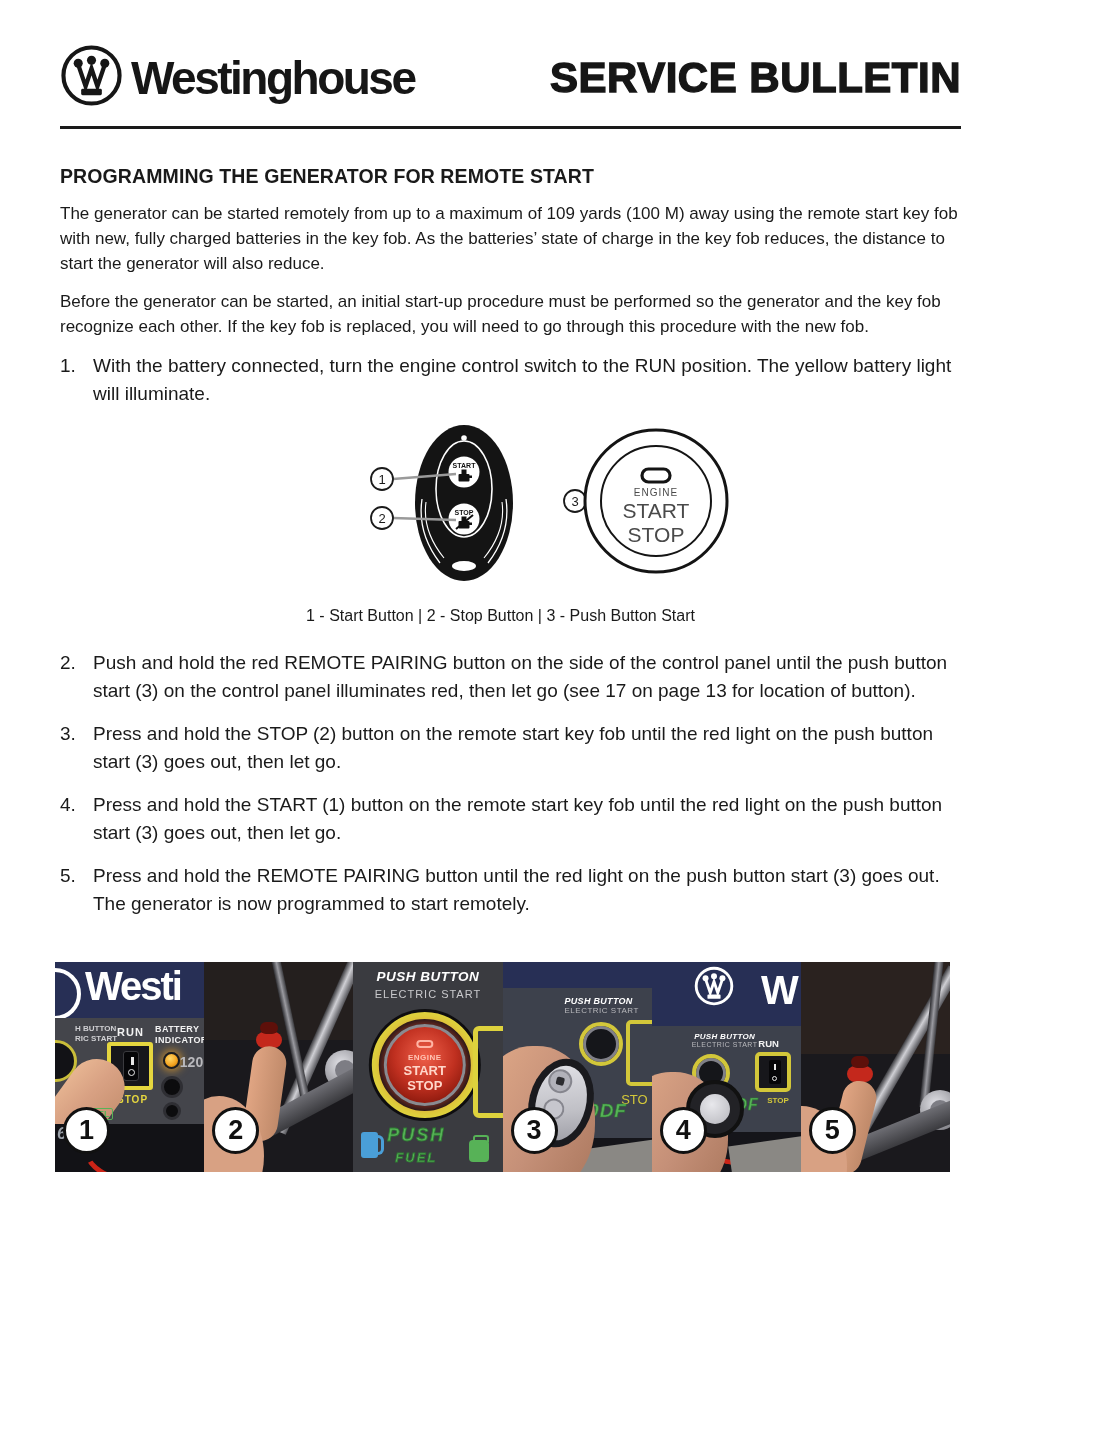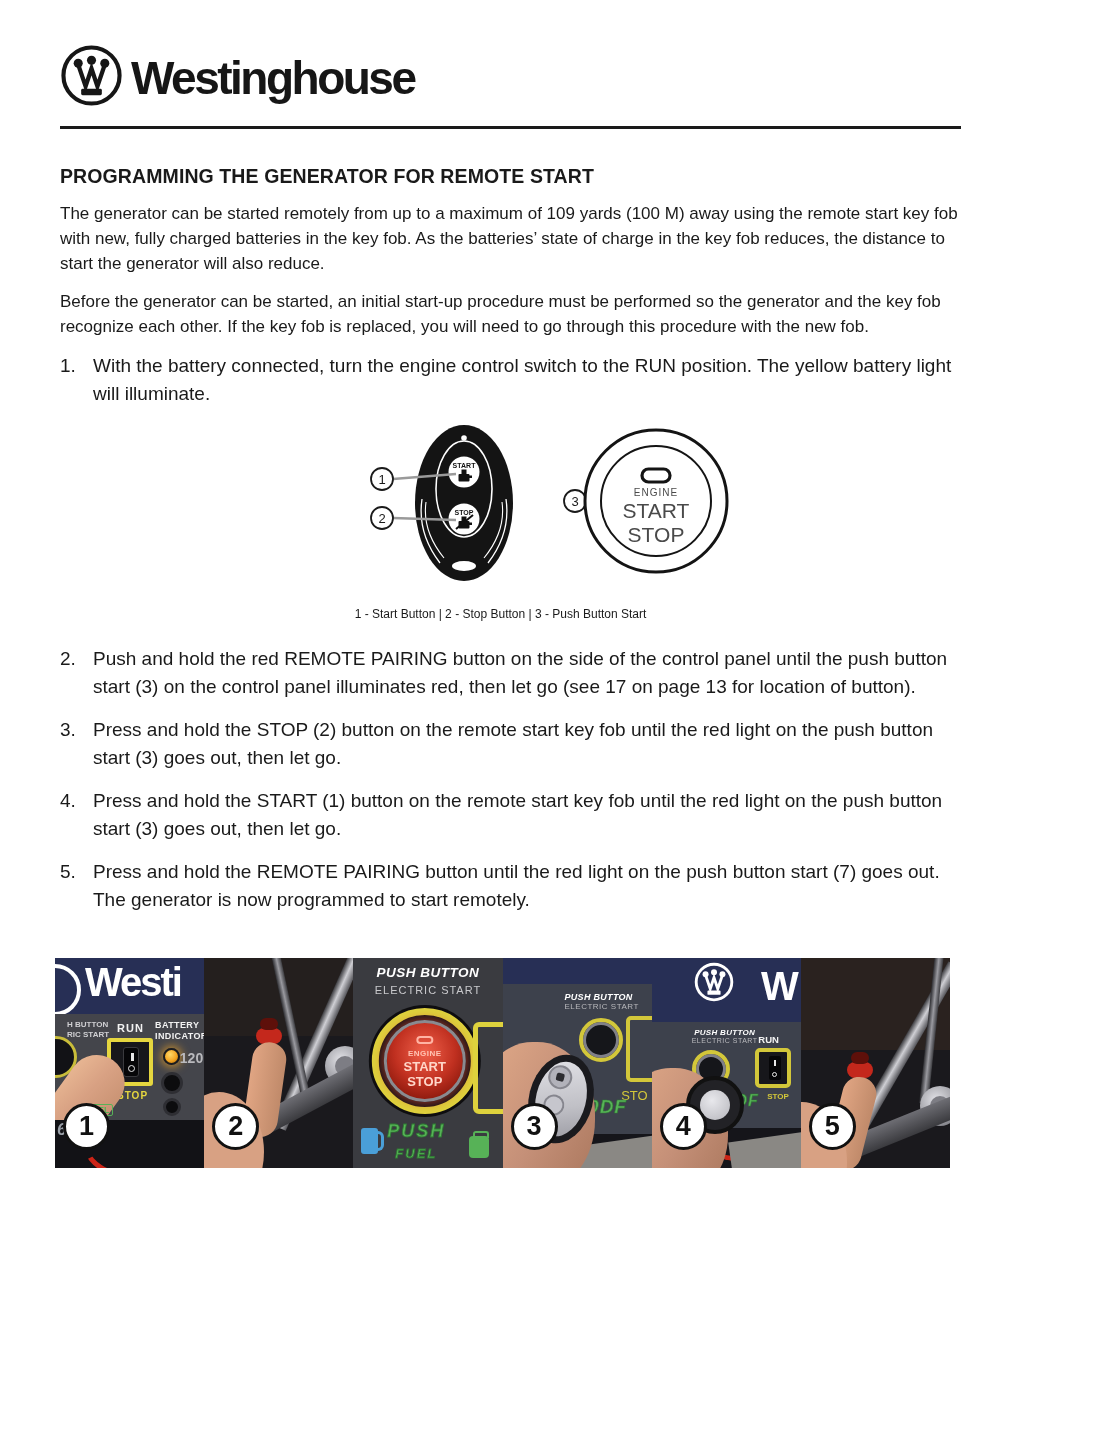--- a/index.html
+++ b/index.html
@@ -18,37 +18,37 @@
   .content { padding:0 60px; }
   .section-heading { font-size:19.5px; font-weight:bold; margin:36px 0 13px 0; letter-spacing:0.1px; }
   .para { font-size:17px; line-height:25px; margin-bottom:13px; max-width:985px; }
   .steps { margin-top:12px; }
   .step { display:flex; font-size:19px; line-height:28px; margin-bottom:15px; }
   .step-num { flex:none; width:33px; }
   .step-text { max-width:935px; }
 
   
   .figure { display:block; margin:4px 0 12px 300px; }
-  .caption { text-align:center; font-size:12px; margin:10px 0 24px -20px; }
+  .caption { text-align:center; font-size:16px; margin:10px 0 24px -20px; }
 
   
   .photo-strip { display:flex; margin:44px 71px 0 55px; height:210px; }
   .photo { position:relative; flex:1; overflow:hidden; background:#2a2a2e; }
   .badge { position:absolute; left:8px; top:145px; width:47px; height:47px; border-radius:50%;
            background:#fff; border:3px solid #111; display:flex; align-items:center; justify-content:center;
            font-size:27px; font-weight:bold; color:#111; z-index:9; }
   .carbon { background-image:repeating-linear-gradient(135deg, rgba(255,255,255,0.045) 0 2px, rgba(0,0,0,0.05) 2px 5px); }
   .abs { position:absolute; }
 
   
   .ph1 { background:#44454b; }
   .ph1 .band { top:0; left:0; right:0; height:56px; background:#272f55; overflow:hidden; }
   .ph1 .band-logo { left:-26px; top:6px; width:52px; height:52px; border:4px solid #fff; border-radius:50%; }
   .ph1 .band-brand { left:30px; top:2px; color:#fff; font-size:40px; font-weight:bold; letter-spacing:-2px; white-space:nowrap; }
-  .ph1 .lbl-left { left:12px; top:62px; color:#cfcfd2; font-size:8px; font-weight:bold; line-height:10px; white-space:pre-line; }
+  .ph1 .lbl-left { left:20px; top:62px; color:#cfcfd2; font-size:8px; font-weight:bold; line-height:10px; white-space:pre-line; }
   .ph1 .part-btn { left:-20px; top:78px; width:42px; height:42px; border-radius:50%; border:3px solid #c9bd3a; background:#121216; }
   .ph1 .lbl-run { left:62px; top:64px; color:#f2f2f2; font-size:11px; font-weight:bold; letter-spacing:1px; }
   .ph1 .switch-box { left:52px; top:80px; width:46px; height:48px; border:4px solid #e5d63f; border-radius:3px; background:#17171b; }
   .ph1 .rocker { left:12px; top:5px; width:16px; height:30px; background:#060608; border-radius:3px; border:1px solid #3a3a3e; }
   .ph1 .mark-i { left:7px; top:5px; width:2.5px; height:8px; background:#e8e8e8; }
   .ph1 .mark-o { left:4px; bottom:4px; width:7px; height:7px; border:1.8px solid #e8e8e8; border-radius:50%; }
   .ph1 .lbl-stop { left:62px; top:132px; color:#e5d63f; font-size:10px; font-weight:bold; letter-spacing:1px; }
   .ph1 .lbl-batt { left:100px; top:62px; color:#f2f2f2; font-size:9px; font-weight:bold; line-height:11px; white-space:pre-line; letter-spacing:0.4px; }
   .ph1 .led { left:108px; top:90px; width:17px; height:17px; border-radius:50%;
               background:radial-gradient(circle at 40% 35%, #ffd867, #f5a623 55%, #b36b00);
@@ -129,20 +129,21 @@
           <circle cx="32" cy="32" r="28.5" fill="none" stroke="#161616" stroke-width="4.2"></circle>
           <circle cx="18.5" cy="19.5" r="4.6" fill="#161616"></circle>
           <circle cx="32" cy="16.5" r="4.6" fill="#161616"></circle>
           <circle cx="45.5" cy="19.5" r="4.6" fill="#161616"></circle>
           <path d="M18.5 21 L26 43 L32 25 L38 43 L45.5 21" fill="none" stroke="#161616" stroke-width="4.4" stroke-linejoin="miter"></path>
           <rect x="21.5" y="45.5" width="21" height="6.5" rx="1.5" fill="#161616"></rect>
         </svg>
       </span>
       <span class="brand-name">Westinghouse</span>
     </div>
+    <div class="doc-title">SERVICE BULLETIN</div>
   </div>
   <hr class="rule">
 
   <div class="content">
     <div class="section-heading">PROGRAMMING THE GENERATOR FOR REMOTE START</div>
     <p class="para">The generator can be started remotely from up to a maximum of 109 yards (100 M) away using the remote start key fob with new, fully charged batteries in the key fob. As the batteries’ state of charge in the key fob reduces, the distance to start the generator will also reduce.</p>
     <p class="para">Before the generator can be started, an initial start-up procedure must be performed so the generator and the key fob recognize each other. If the key fob is replaced, you will need to go through this procedure with the new fob.</p>
 
     <div class="steps">
       <div class="step">
@@ -218,21 +219,21 @@
       <div class="step">
         <span class="step-num">3.</span>
         <span class="step-text">Press and hold the STOP (2) button on the remote start key fob until the red light on the push button  start (3) goes out, then let go.</span>
       </div>
       <div class="step">
         <span class="step-num">4.</span>
         <span class="step-text">Press and hold the START (1) button on the remote start key fob until the red light on the push button start (3) goes out, then let go.</span>
       </div>
       <div class="step">
         <span class="step-num">5.</span>
-        <span class="step-text">Press and hold the REMOTE PAIRING button until the red light on the push button start (7) goes out. The generator is now programmed to start remotely.</span>
+        <span class="step-text">Press and hold the REMOTE PAIRING button until the red light on the push button start (3) goes out. The generator is now programmed to start remotely.</span>
       </div>
     </div>
   </div>
 
   <div class="photo-strip">
 
     <div class="photo ph1 carbon">
       <div class="abs band">
         <div class="abs band-logo"></div>
         <div class="abs band-brand">Westi</div>

